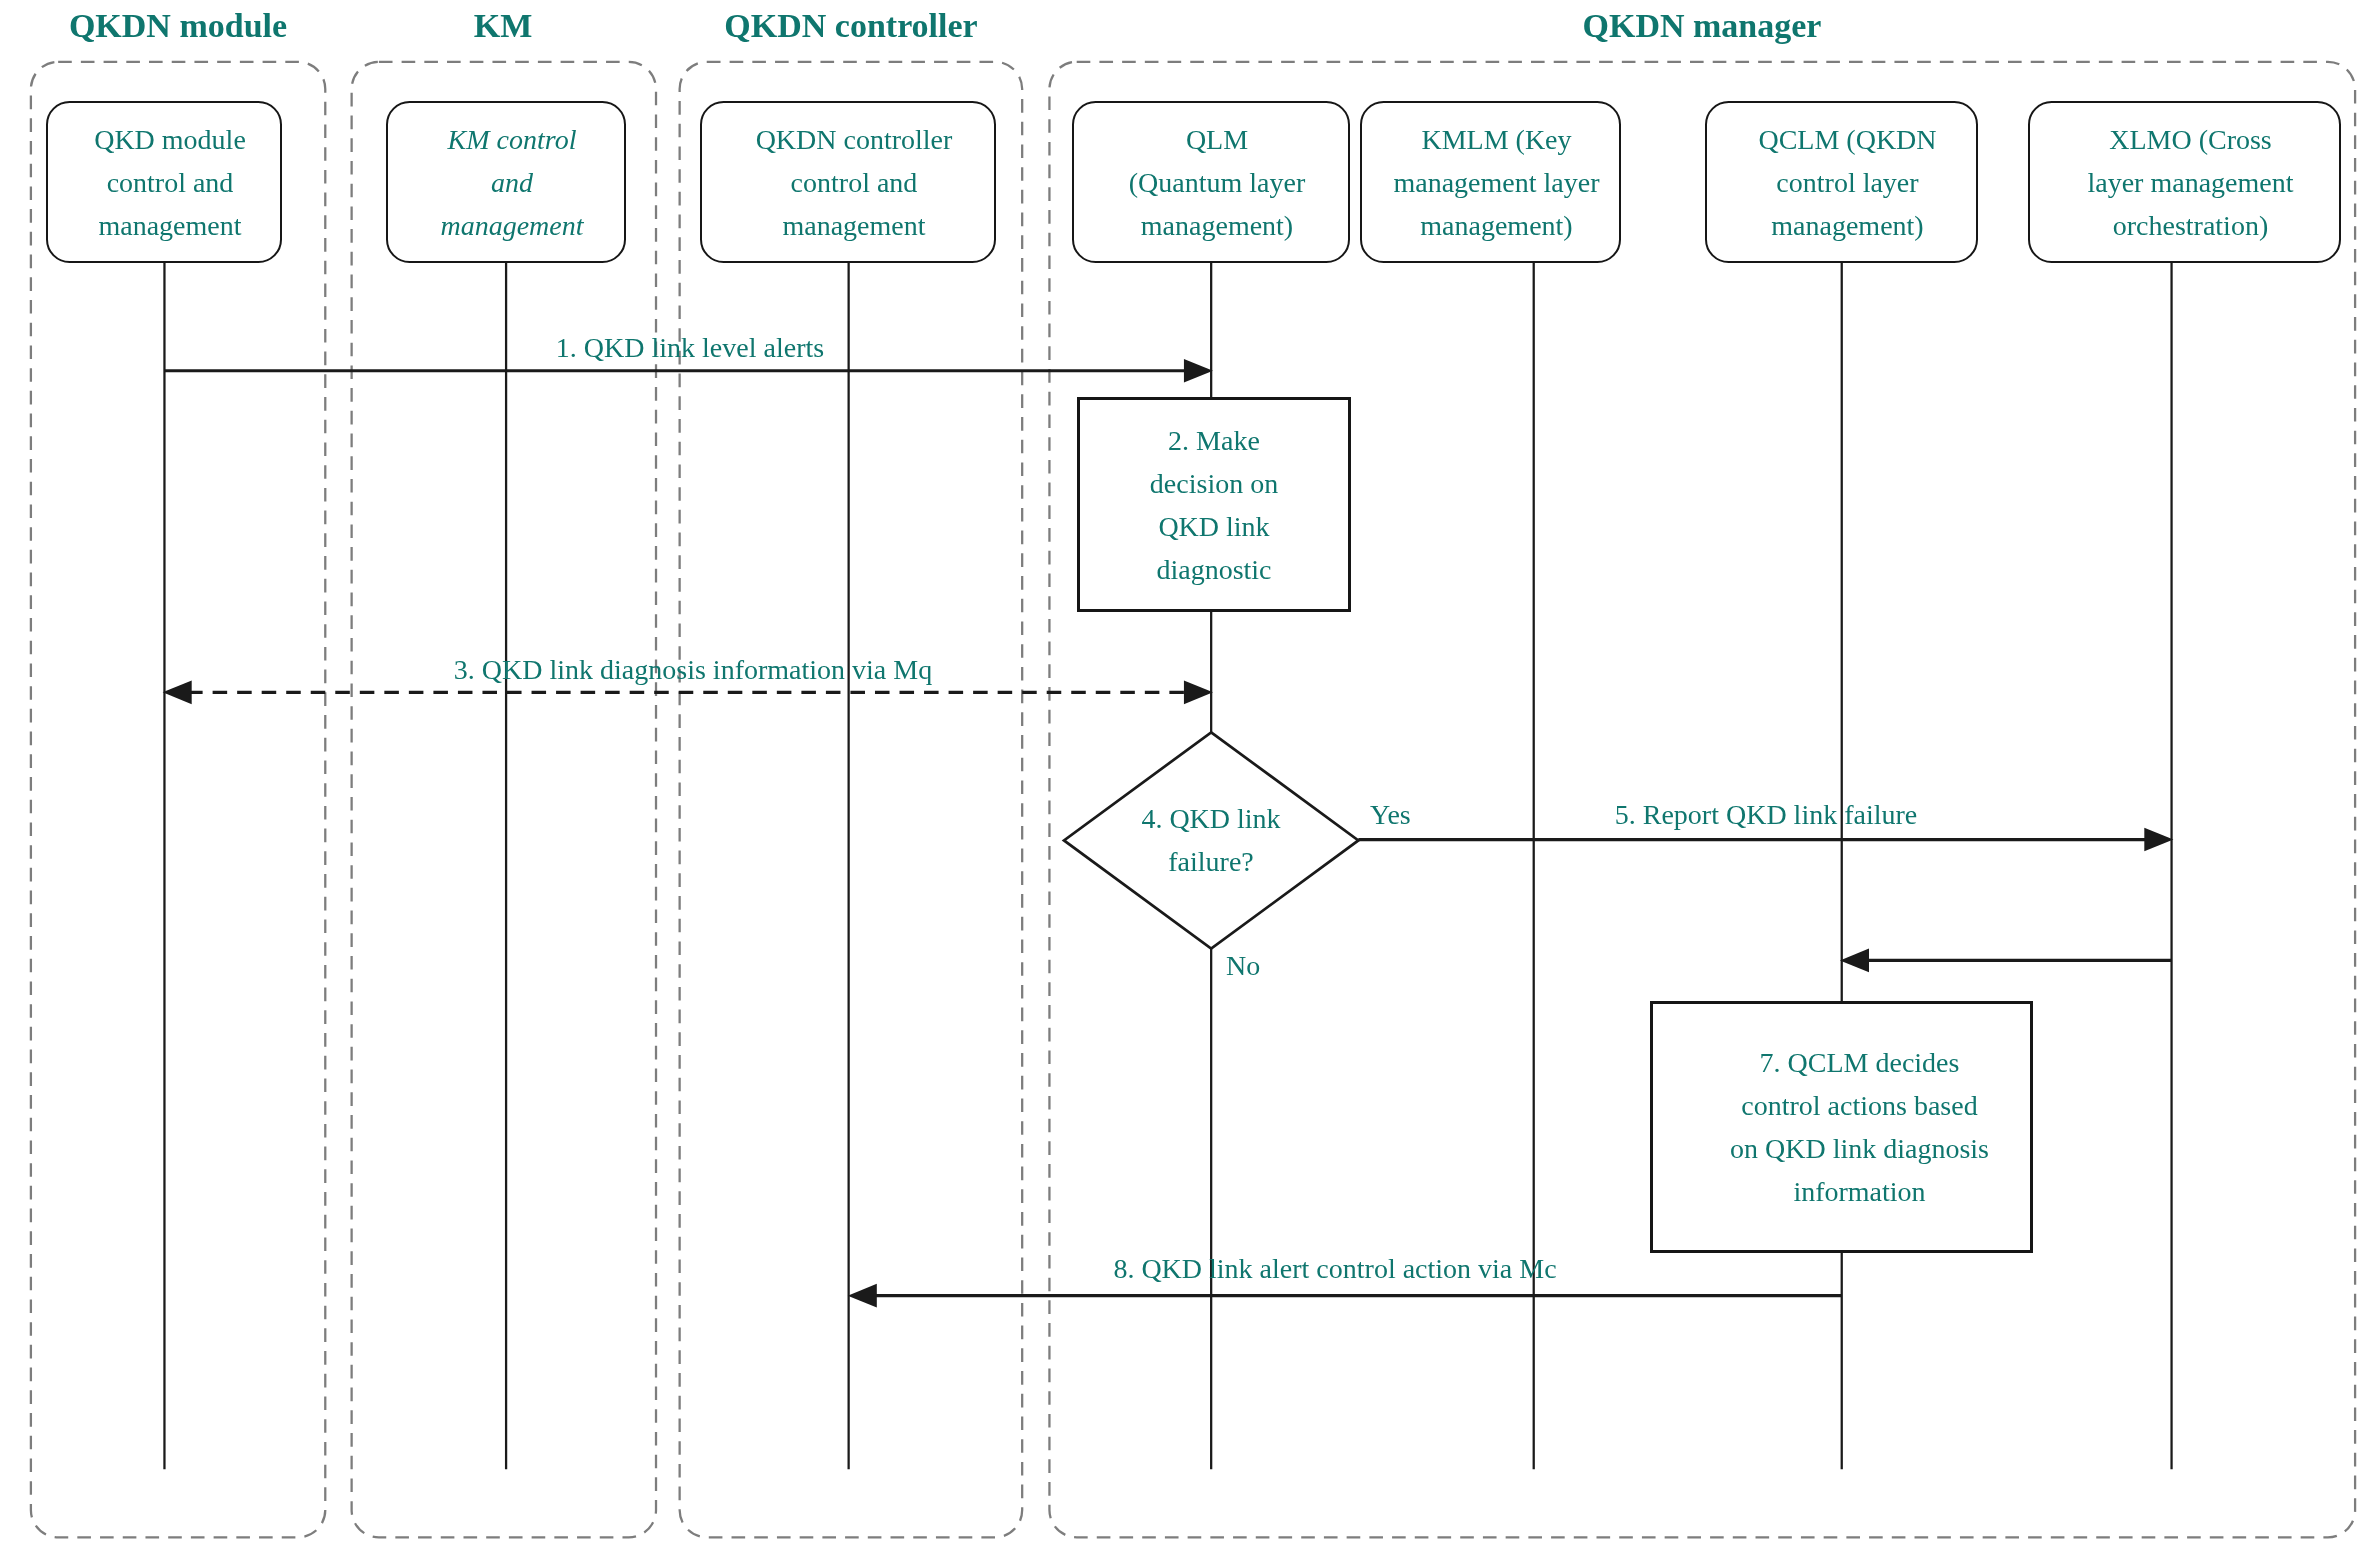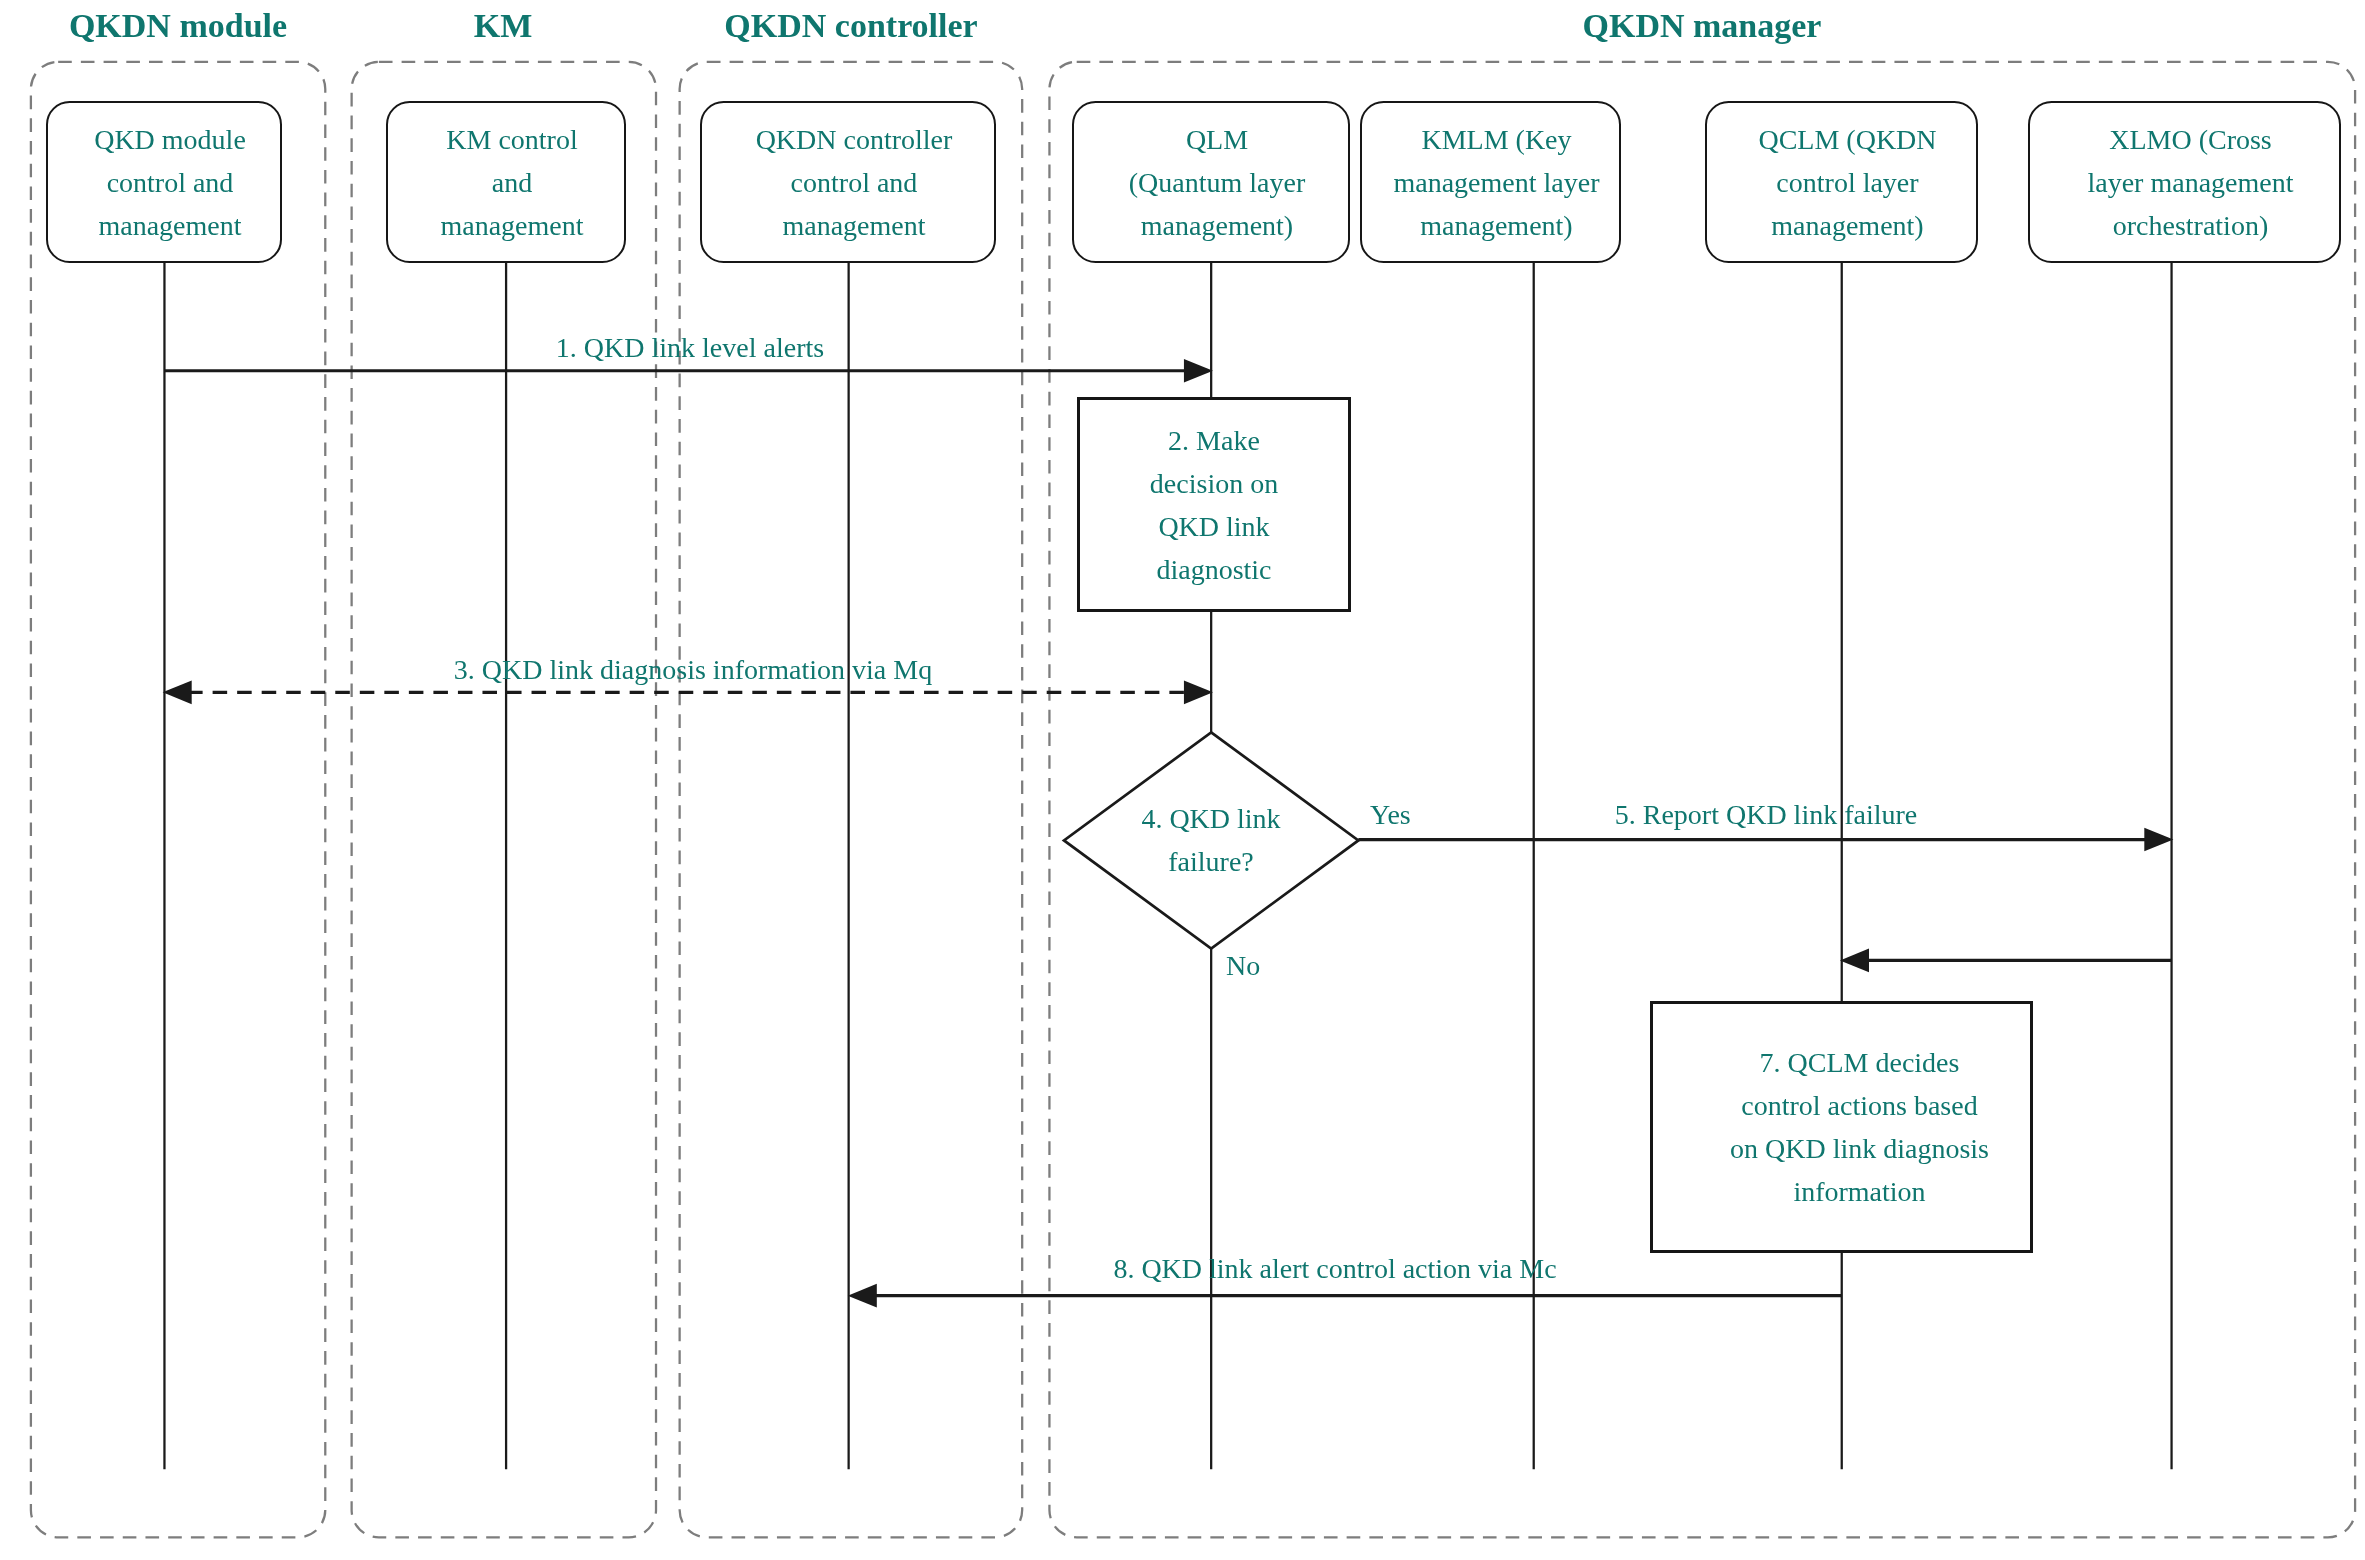--- a/index.html
+++ b/index.html
@@ -142,21 +142,21 @@
   </svg>
 
   <div class="gtitle" style="left:178px;">QKDN module</div>
   <div class="gtitle" style="left:503px;">KM</div>
   <div class="gtitle" style="left:851px;">QKDN controller</div>
   <div class="gtitle" style="left:1702px;">QKDN manager</div>
 
   <div class="pbox" style="left:46px;   width:236px;">QKD module
 control and
 management</div>
-  <div class="pbox" style="left:386px;  width:240px;">KM control
+  <div class="pbox" style="left:386px;  width:240px;font-style:italic;">KM control
 and
 management</div>
   <div class="pbox" style="left:700px;  width:296px;">QKDN controller
 control and
 management</div>
   <div class="pbox" style="left:1072px; width:278px;">QLM
 (Quantum layer
 management)</div>
   <div class="pbox" style="left:1360px; width:261px;">KMLM (Key
 management layer

